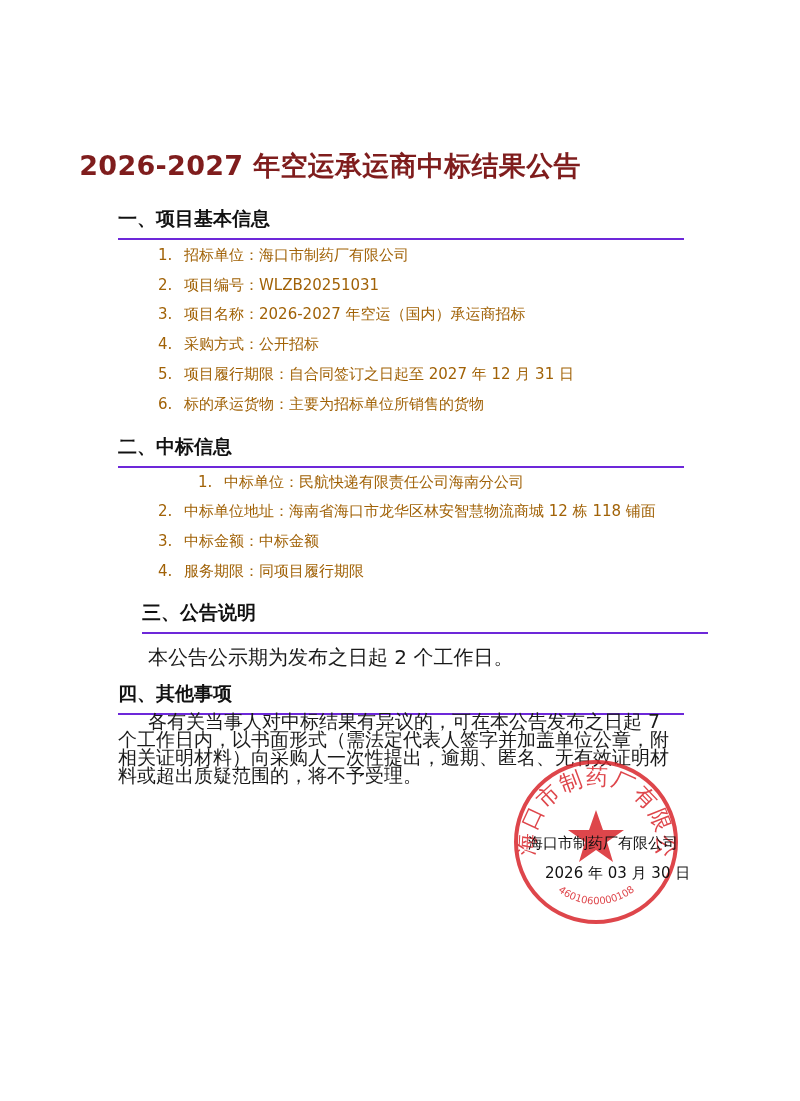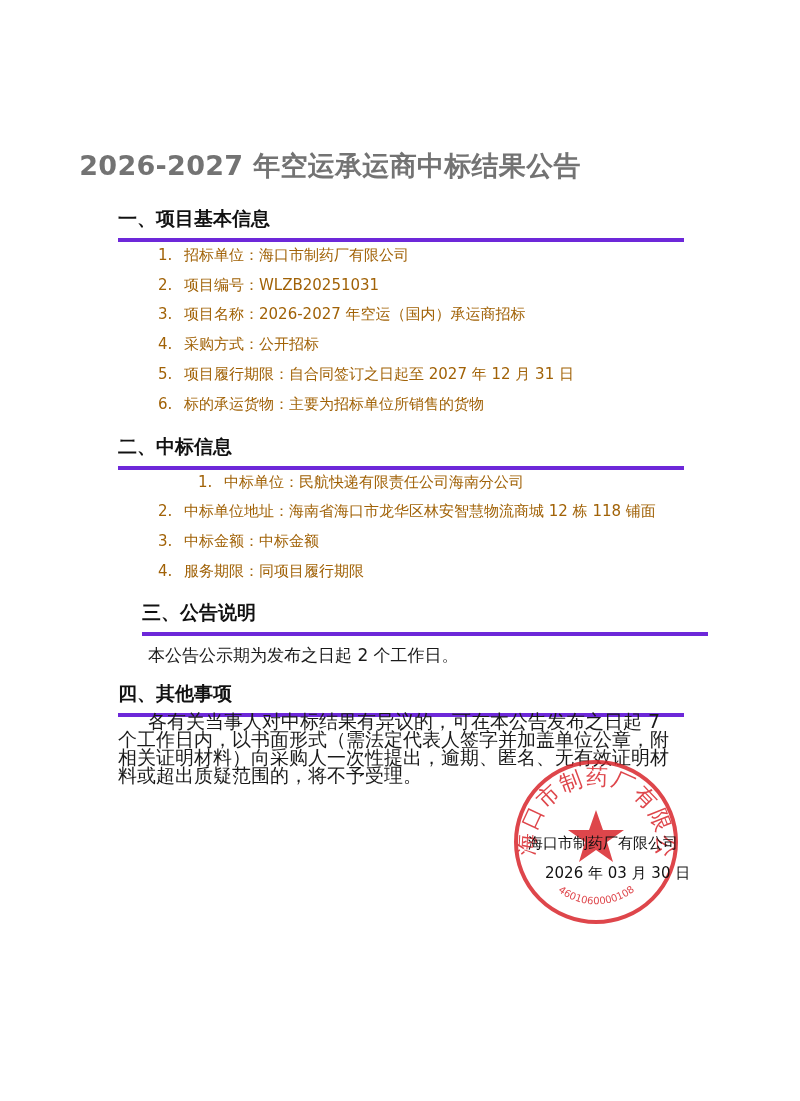--- a/index.html
+++ b/index.html
@@ -1,27 +1,27 @@
 <!DOCTYPE html>
 <html><head>
 <meta charset="utf-8">
 <style>
   html, body { margin: 0; padding: 0; background: #ffffff; }
   body { width: 800px; height: 1101px; position: relative; overflow: hidden;
          font-family: "DejaVu Sans", "Liberation Sans", sans-serif; color: #111; }
   .page { position: absolute; left: 0; top: 0; width: 800px; height: 1101px; }
   .title { position: absolute; left: 0; width: 660px; top: 148px; text-align: center;
-           font-size: 27px; font-weight: bold; letter-spacing: 0.3px; color: #737373; }
+           font-size: 27px; font-weight: bold; letter-spacing: 0.3px; color: #7f1d1d; }
   .section-head { position: absolute; left: 118px; width: 566px; font-size: 19px; font-weight: bold;
-                  color: #111; padding-bottom: 6px; border-bottom: 4px solid #6d28d9; }
+                  color: #111; padding-bottom: 6px; border-bottom: 2px solid #6d28d9; }
   .item { position: absolute; font-size: 15px; color: #a16207; white-space: nowrap; }
   .item .num { display: inline-block; width: 26px; }
   .para { position: absolute; left: 118px; width: 566px; font-size: 19px; line-height: 18px; color: #1a1a1a;
           text-indent: 30px; }
-  .single { position: absolute; left: 148px; font-size: 17px; color: #1a1a1a; }
+  .single { position: absolute; left: 148px; font-size: 20px; color: #1a1a1a; }
   .sign { position: absolute; font-size: 15px; color: #111; white-space: nowrap; z-index: 3; }
   .stamp { position: absolute; left: 512px; top: 758px; width: 168px; height: 168px; z-index: 2; opacity: 0.85; }
 </style>
 </head>
 <body>
 
 <div class="page">
 
   <div class="title">2026-2027 年空运承运商中标结果公告</div>
 

